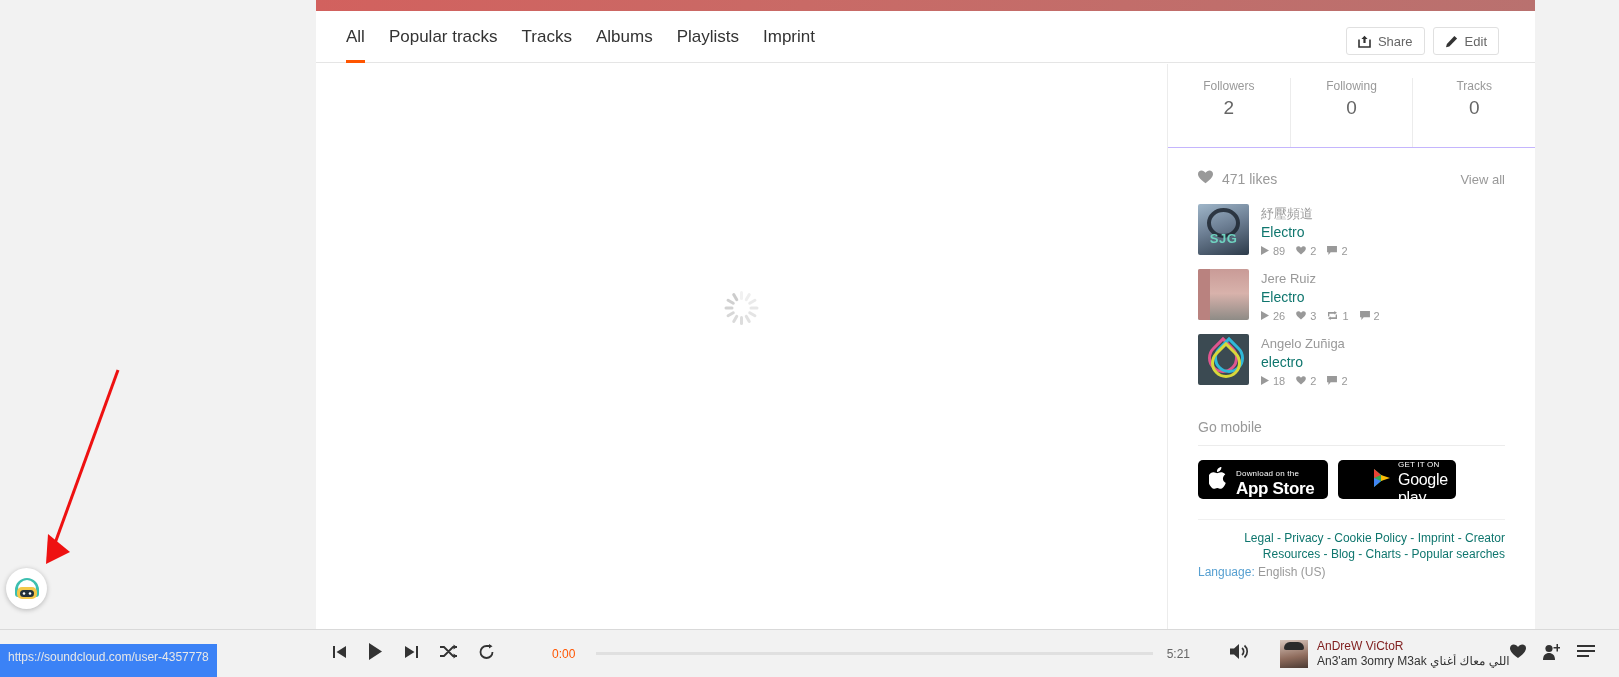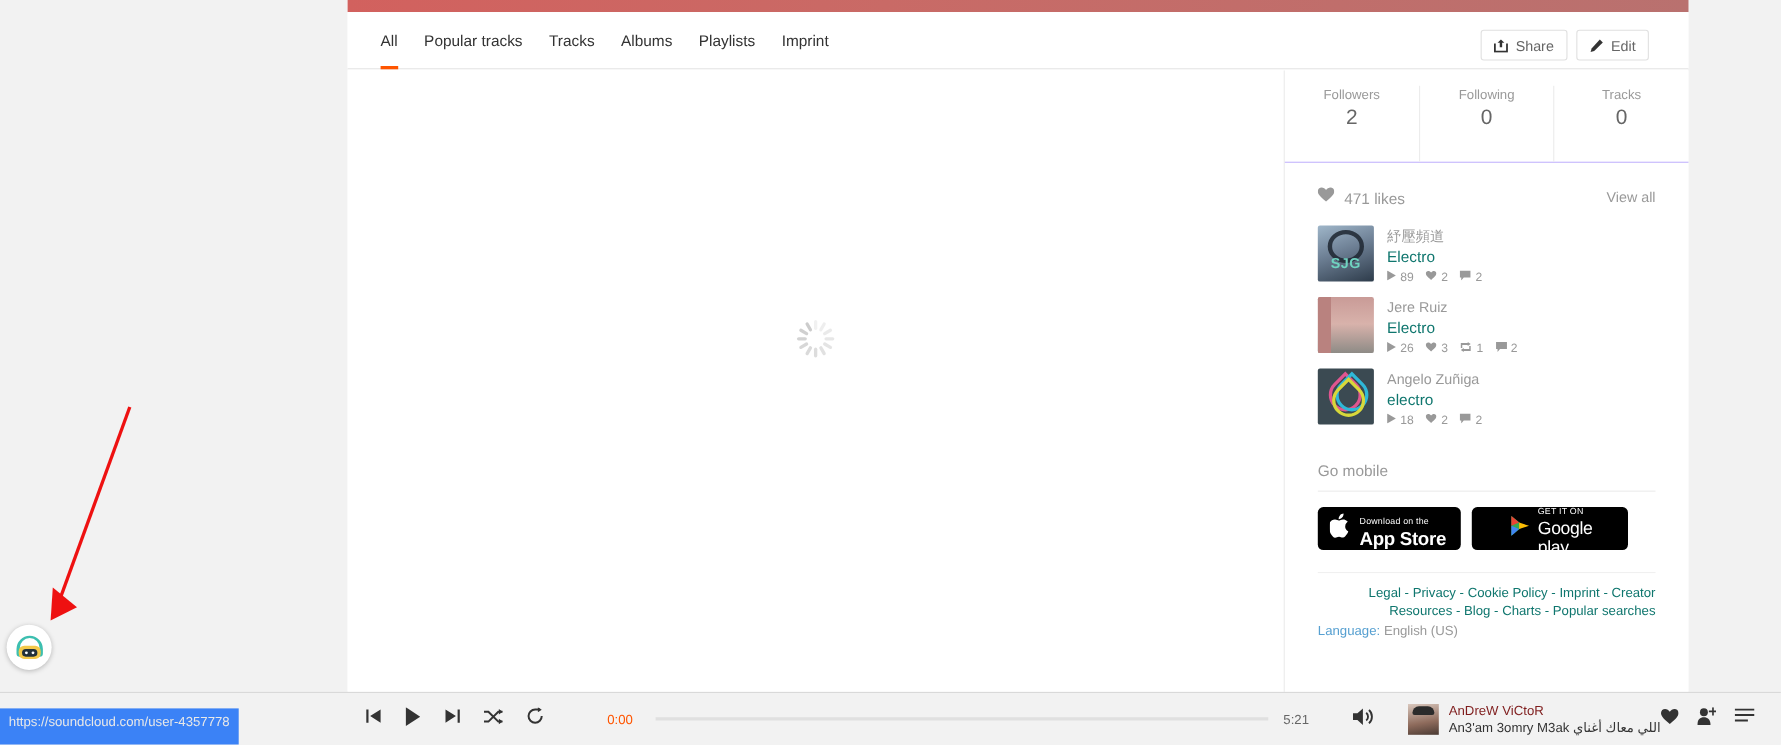--- a/index.html
+++ b/index.html
@@ -16,21 +16,21 @@
   .right-gutter { position: absolute; left: 1535px; top: 0; width: 84px; height: 629px; background: #f2f2f2; }
 
   
   .hero-band { position: absolute; left: 316px; top: 0; width: 1219px; height: 11px;
     background: linear-gradient(90deg,#d2615e 0%,#c96a66 40%,#b9716f 100%); }
 
   
   .tabbar { position: absolute; left: 316px; top: 11px; width: 1219px; height: 52px; background:#fff;
     border-bottom: 1px solid #e5e5e5; }
   .tabs { position:absolute; left: 30px; top: 16px; display: flex; gap: 24px; align-items: flex-start; }
-  .tab { font-size: 14px; color: #333; padding-bottom: 13px; cursor: pointer; white-space: nowrap;
+  .tab { font-size: 17px; color: #333; padding-bottom: 13px; cursor: pointer; white-space: nowrap;
     border-bottom: 3px solid transparent; line-height: 20px; }
   .tab.active { color: #333; border-bottom-color: #f50; }
 
   .hdr-actions { position: absolute; right: 36px; top: 16px; display: flex; gap: 8px; }
   .btn { display:flex; align-items:center; gap:7px; height: 28px; padding: 0 11px;
     border: 1px solid #e0e0e0; border-radius: 3px; background: #fff; font-size: 13px; color: #666;
     cursor: pointer; }
   .btn svg { display:block; }
 
   
@@ -65,21 +65,21 @@
   .tstats { display:flex; gap: 11px; align-items:center; margin-top: 3px; }
   .tstat { display:flex; gap: 4px; align-items:center; font-size: 11px; color: #999; }
 
   .gomobile { padding: 26px 30px 0 30px; }
   .gm-label { font-size: 14px; color: #999; padding-bottom: 10px; }
   .gm-rule { border-top: 1px solid #ececec; }
   .badges { display:flex; gap: 10px; padding: 14px 30px 0 30px; }
   .badge { height: 39px; border-radius: 5px; background: #000; display:flex; align-items:center;
     gap:7px; padding: 0 11px; cursor:pointer; }
   .badge-apple { width: 130px; }
-  .badge-google { width: 142px; padding-left: 35px; }
+  .badge-google { width: 118px; padding-left: 35px; }
   .badge-l1 { color:#fff; font-size: 8px; line-height: 9px; letter-spacing: .2px; }
   .badge-l2 { color:#fff; font-size: 17px; line-height: 18px; font-weight: bold; letter-spacing: -.3px; }
   .badge-l2.g { font-weight: normal; font-size: 16px; }
 
   .footer { padding: 20px 30px 0 30px; }
   .f-rule { border-top: 1px solid #f0f0f0; padding-bottom: 10px; }
   .f-links { font-size: 12px; color: #0f766e; line-height: 16px; text-align: right; }
   .f-links span { cursor: pointer; }
   .f-lang { font-size: 12px; line-height: 16px; color: #999; padding-top: 2px; }
   .f-lang a { color: #57a0d1; cursor:pointer; }

